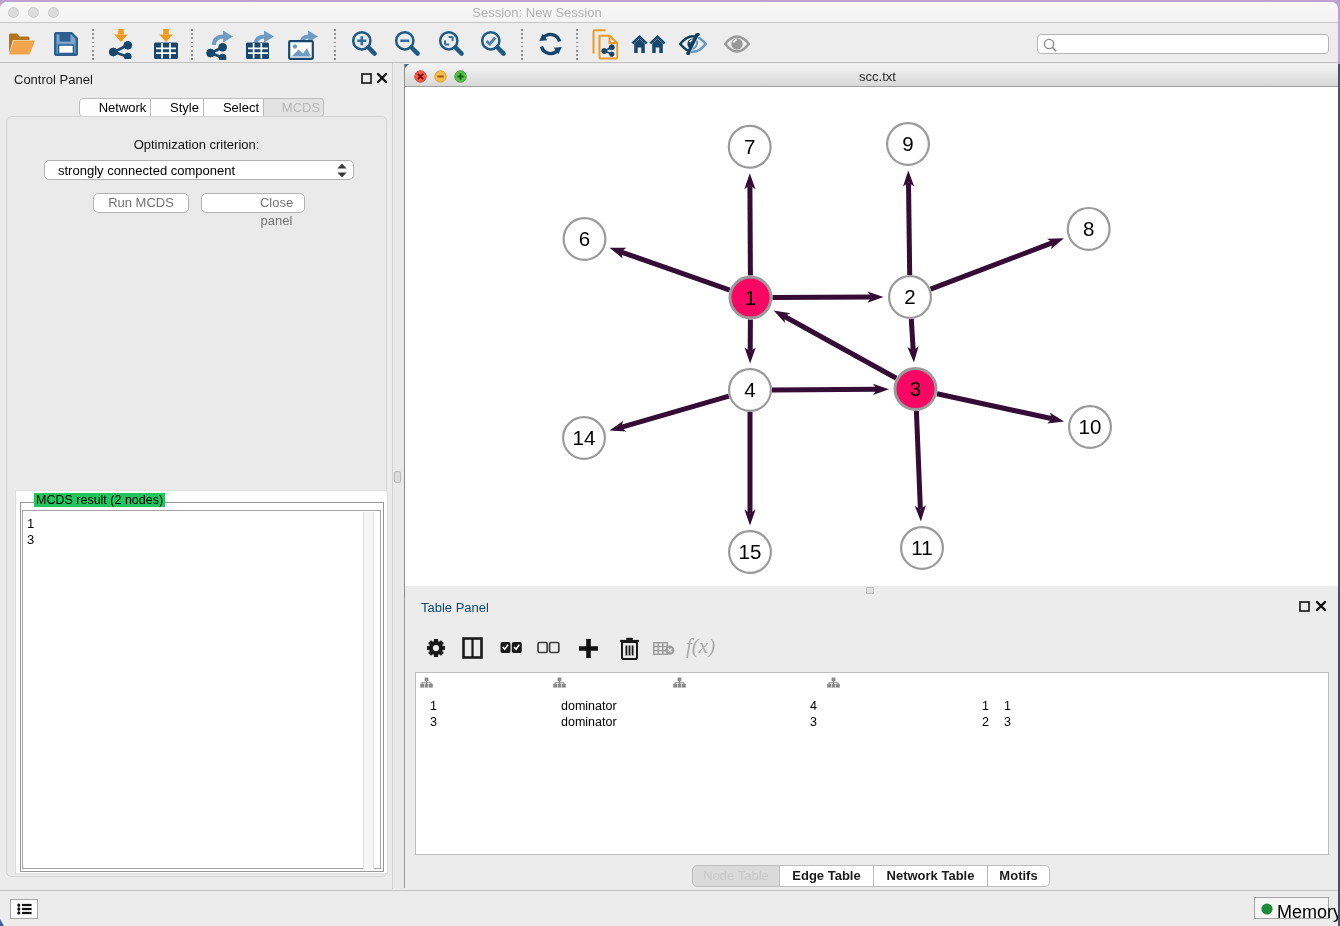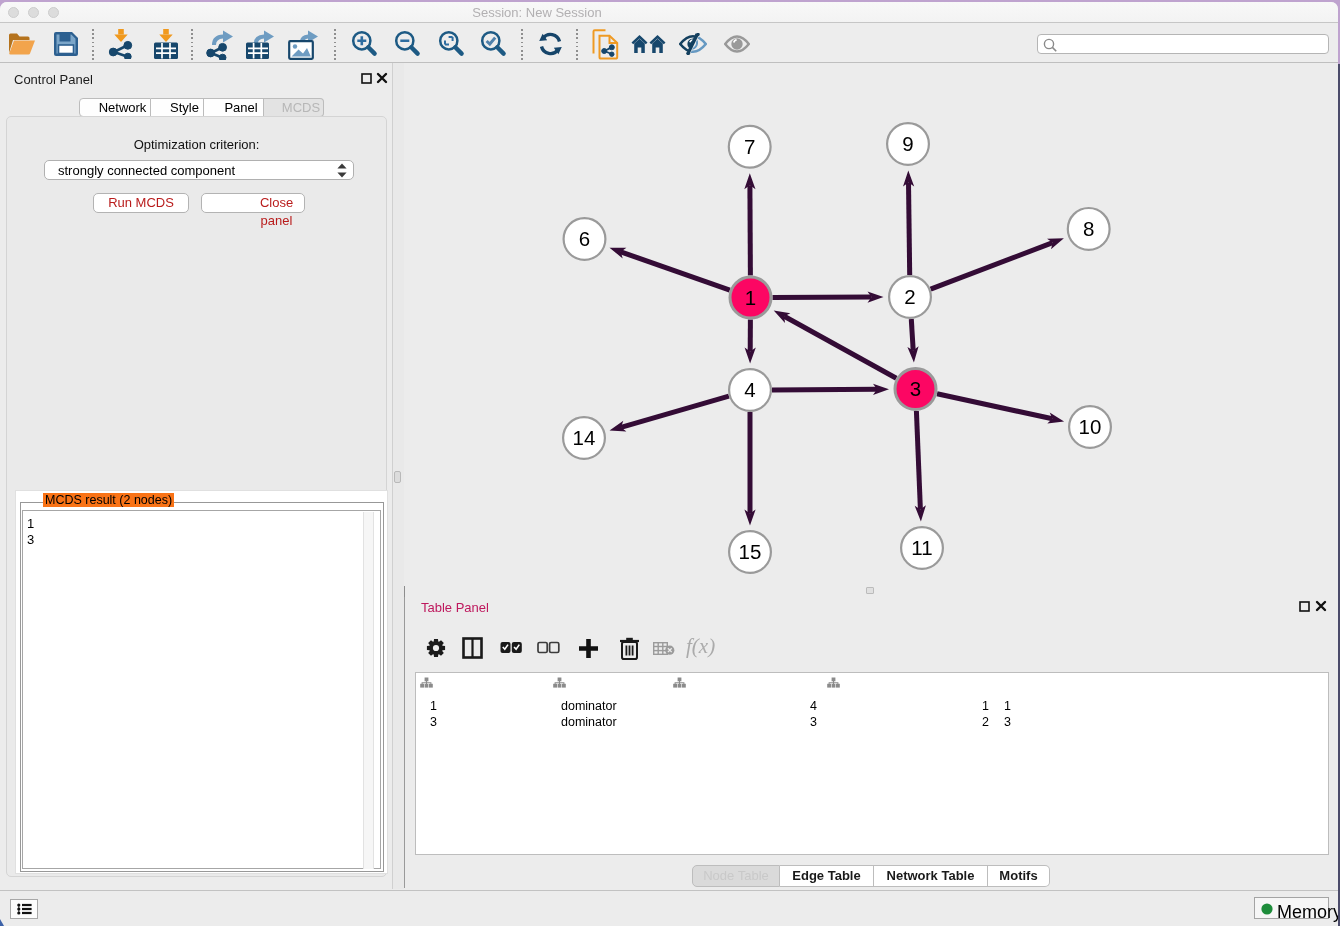--- a/index.html
+++ b/index.html
@@ -28,27 +28,27 @@
 .tab { position:absolute; top:98px; height:19px; background:#fefefe;
   border:1px solid #bcbcbc; border-left:none; font-size:13px; color:#000;
   text-align:center; line-height:18px;padding-left:15px; }
 #cp-content { left:6px; top:116px; width:381px; height:761px; background:#eaeaea;
   border:1px solid #d4d4d4; border-radius:5px; }
 #optlabel { left:6px; top:137px; width:381px; text-align:center; font-size:13px; color:#111; }
 #combo { left:44px; top:159.5px; width:310px; height:20.5px; background:#fff;
   border:1px solid #b0b0b0; border-radius:5px; font-size:13px; color:#000;
   line-height:19px; padding-left:13px; }
 .btn { position:absolute; top:193px; height:19.5px; background:#fff;
-  border:1px solid #b3b3b3; border-radius:5px; font-size:13px; color:#b91c1c;
+  border:1px solid #b3b3b3; border-radius:5px; font-size:13px; color:#737373;
   text-align:center; line-height:18px; }
 #resultpanel { left:15px; top:490px; width:373px; height:384px; background:#fff;
   border:1px solid #e0e0e0; }
 #groupbox { position:absolute; left:4px; top:11px; width:364px; height:370px;
   border:1px solid #989898; }
-#grouplabel { position:absolute; left:22px; top:-10px; background:#f97316; padding:0 2px;
+#grouplabel { position:absolute; left:13px; top:-10px; background:#22c55e; padding:0 2px;
   font-size:12.5px; color:#000; }
 #resulttext { position:absolute; left:6px; top:19px; width:359px; height:359px;
   border:1px solid #a6a6a6; background:#fff; font-size:13px; color:#000; }
 #resultsb { position:absolute; right:6px; top:1px; width:11px; height:357px;
   background:#f6f6f6; border-left:1px solid #e2e2e2; border-right:1px solid #e2e2e2; }
 
 #vsplit { left:392px; top:63px; width:12px; height:826px; background:#e9e9e9;
   border-left:1px solid #d0d0d0; }
 #vgrip { left:394px; top:471px; width:7px; height:12px; background:#dcdcdc;
   border:1px solid #b9b9b9; border-radius:2px; }
@@ -60,21 +60,21 @@
 #netname { position:absolute; top:5px; left:6px; width:933px; text-align:center;
   font-size:13px; color:#2a2a2a; }
 
 #hsplit { left:404px; top:585.5px; width:934px; height:11.5px; background:#ececec;
   border-left:1px solid #8d8d8d; }
 #hgrip { left:866px; top:587px; width:8px; height:7px; background:#e0e0e0;
   border:1px solid #bbb; border-radius:1px; }
 
 #tp { left:404px; top:597px; width:934px; height:291px; background:#ececec;
   border-left:1px solid #9a9a9a; }
-#tp-title { left:421px; top:600px; font-size:13px; color:#be185d; }
+#tp-title { left:421px; top:600px; font-size:13px; color:#0c4a6e; }
 #tbl { left:415px; top:672px; width:914px; height:183px; background:#fff;
   border:1px solid #bdbdbd; }
 #tblhead { position:absolute; left:0; top:0; width:661px; height:22px;
   background:#f1f1f1; border-bottom:1px solid #cdcdcd; }
 .th { position:absolute; top:0; height:22px; border-right:1px solid #cfcfcf;
   font-size:12.5px; color:#1a1a1a; text-align:center; line-height:21px; }
 .td { position:absolute; font-size:12.5px; color:#000; height:16px; line-height:16px; }
 
 .btab { position:absolute; top:865px; height:21.5px; background:#fff;
   border:1px solid #bdbdbd; border-left:none; font-size:13px; font-weight:700;
@@ -271,21 +271,21 @@
 
 <div class="abs" id="cp-title">Control Panel</div>
 <svg class="abs" style="left:361px;top:73px" width="11" height="11" viewBox="0 0 11 11">
  <rect x="1" y="1" width="9" height="9" fill="none" stroke="#111" stroke-width="1.6"></rect>
 </svg>
 <svg class="abs" style="left:376px;top:72px" width="12" height="12" viewBox="0 0 12 12">
  <path d="M2,2 L10,10 M10,2 L2,10" stroke="#111" stroke-width="2.4" stroke-linecap="round"></path>
 </svg>
 <div class="tab" style="left:79px;width:72px;border-left:1px solid #bcbcbc;border-radius:4px 0 0 4px;">Network</div>
 <div class="tab" style="left:151px;width:53px;">Style</div>
-<div class="tab" style="left:204px;width:60px;">Panel</div>
+<div class="tab" style="left:204px;width:60px;">Select</div>
 <div class="tab" style="left:264px;width:60px;background:#e3e3e3;color:#b7b7b7;border-radius:0 4px 4px 0;">MCDS</div>
 <div class="abs" id="cp-content"></div>
 <div class="abs" id="combo">strongly connected component</div>
 <div class="abs" id="optlabel">Optimization criterion:</div>
 <svg class="abs" style="left:336px;top:162.5px" width="12" height="15" viewBox="0 0 12 15">
  <polygon points="6,0.5 10.6,5.5 1.4,5.5" fill="#3a3a3a"></polygon>
  <polygon points="6,14.5 10.6,9.5 1.4,9.5" fill="#3a3a3a"></polygon>
 </svg>
 <div class="btn" style="left:93px;width:96px;">Run MCDS</div>
 <div class="btn" style="left:201px;width:104px;padding-left:47px;">Close panel</div>
@@ -295,20 +295,35 @@
         </div>
  <div id="resulttext">
           <div style="padding:5px 0 0 4px;line-height:15.5px;">1<br>3</div>
           <div id="resultsb"></div>
         </div>
 </div>
 
 <div class="abs" id="vsplit"></div>
 <div class="abs" id="vgrip"></div>
 
+<div class="abs" id="netwin">
+ <div id="nettitle"></div>
+ <div id="netname">scc.txt</div>
+ <svg style="position:absolute;left:9px;top:5.5px" width="62" height="13" viewBox="0 0 62 13">
+  <circle cx="6.5" cy="6.5" r="5.7" fill="#f25d51" stroke="#dd4137" stroke-width="1"></circle>
+  <path d="M3.8,3.8 L9.2,9.2 M9.2,3.8 L3.8,9.2" stroke="#7e0f08" stroke-width="1.8"></path>
+  <circle cx="26.5" cy="6.5" r="5.7" fill="#f6bd4e" stroke="#dfa125" stroke-width="1"></circle>
+  <line x1="3.4" y1="6.5" x2="9.6" y2="6.5" stroke="#935f04" stroke-width="1.9" transform="translate(20,0)"></line>
+  <circle cx="46.5" cy="6.5" r="5.7" fill="#58c24a" stroke="#34a02c" stroke-width="1"></circle>
+  <path d="M46.5,3.3 L46.5,9.7 M43.3,6.5 L49.7,6.5" stroke="#0e6410" stroke-width="1.9"></path>
+ </svg>
+ <svg style="position:absolute;left:0px;top:0px" width="4" height="4" viewBox="0 0 4 4">
+  <path d="M0,0 L4,0 L0,4 Z" fill="#3a68b0"></path>
+ </svg>
+</div>
 <svg id="graph" style="position:absolute;left:405px;top:87px" width="933" height="498" viewBox="405 87 933 498">
 <line x1="750.4" y1="275.5" x2="749.9" y2="185.2" stroke="#340c36" stroke-width="5.0"></line>
 <polygon points="749.8,173.2 755.5,189.2 749.9,185.2 744.3,189.2" fill="#340c36"></polygon>
 <line x1="729.8" y1="290.2" x2="620.8" y2="251.8" stroke="#340c36" stroke-width="5.0"></line>
 <polygon points="609.5,247.8 626.4,247.8 620.8,251.8 622.7,258.4" fill="#340c36"></polygon>
 <line x1="772.5" y1="297.4" x2="871.5" y2="297.1" stroke="#340c36" stroke-width="5.0"></line>
 <polygon points="883.5,297.1 867.5,302.7 871.5,297.1 867.5,291.5" fill="#340c36"></polygon>
 <line x1="750.4" y1="319.5" x2="750.2" y2="351.5" stroke="#340c36" stroke-width="5.0"></line>
 <polygon points="750.1,363.5 744.6,347.5 750.2,351.5 755.8,347.5" fill="#340c36"></polygon>
 <line x1="909.7" y1="275.0" x2="908.5" y2="182.5" stroke="#340c36" stroke-width="5.0"></line>

